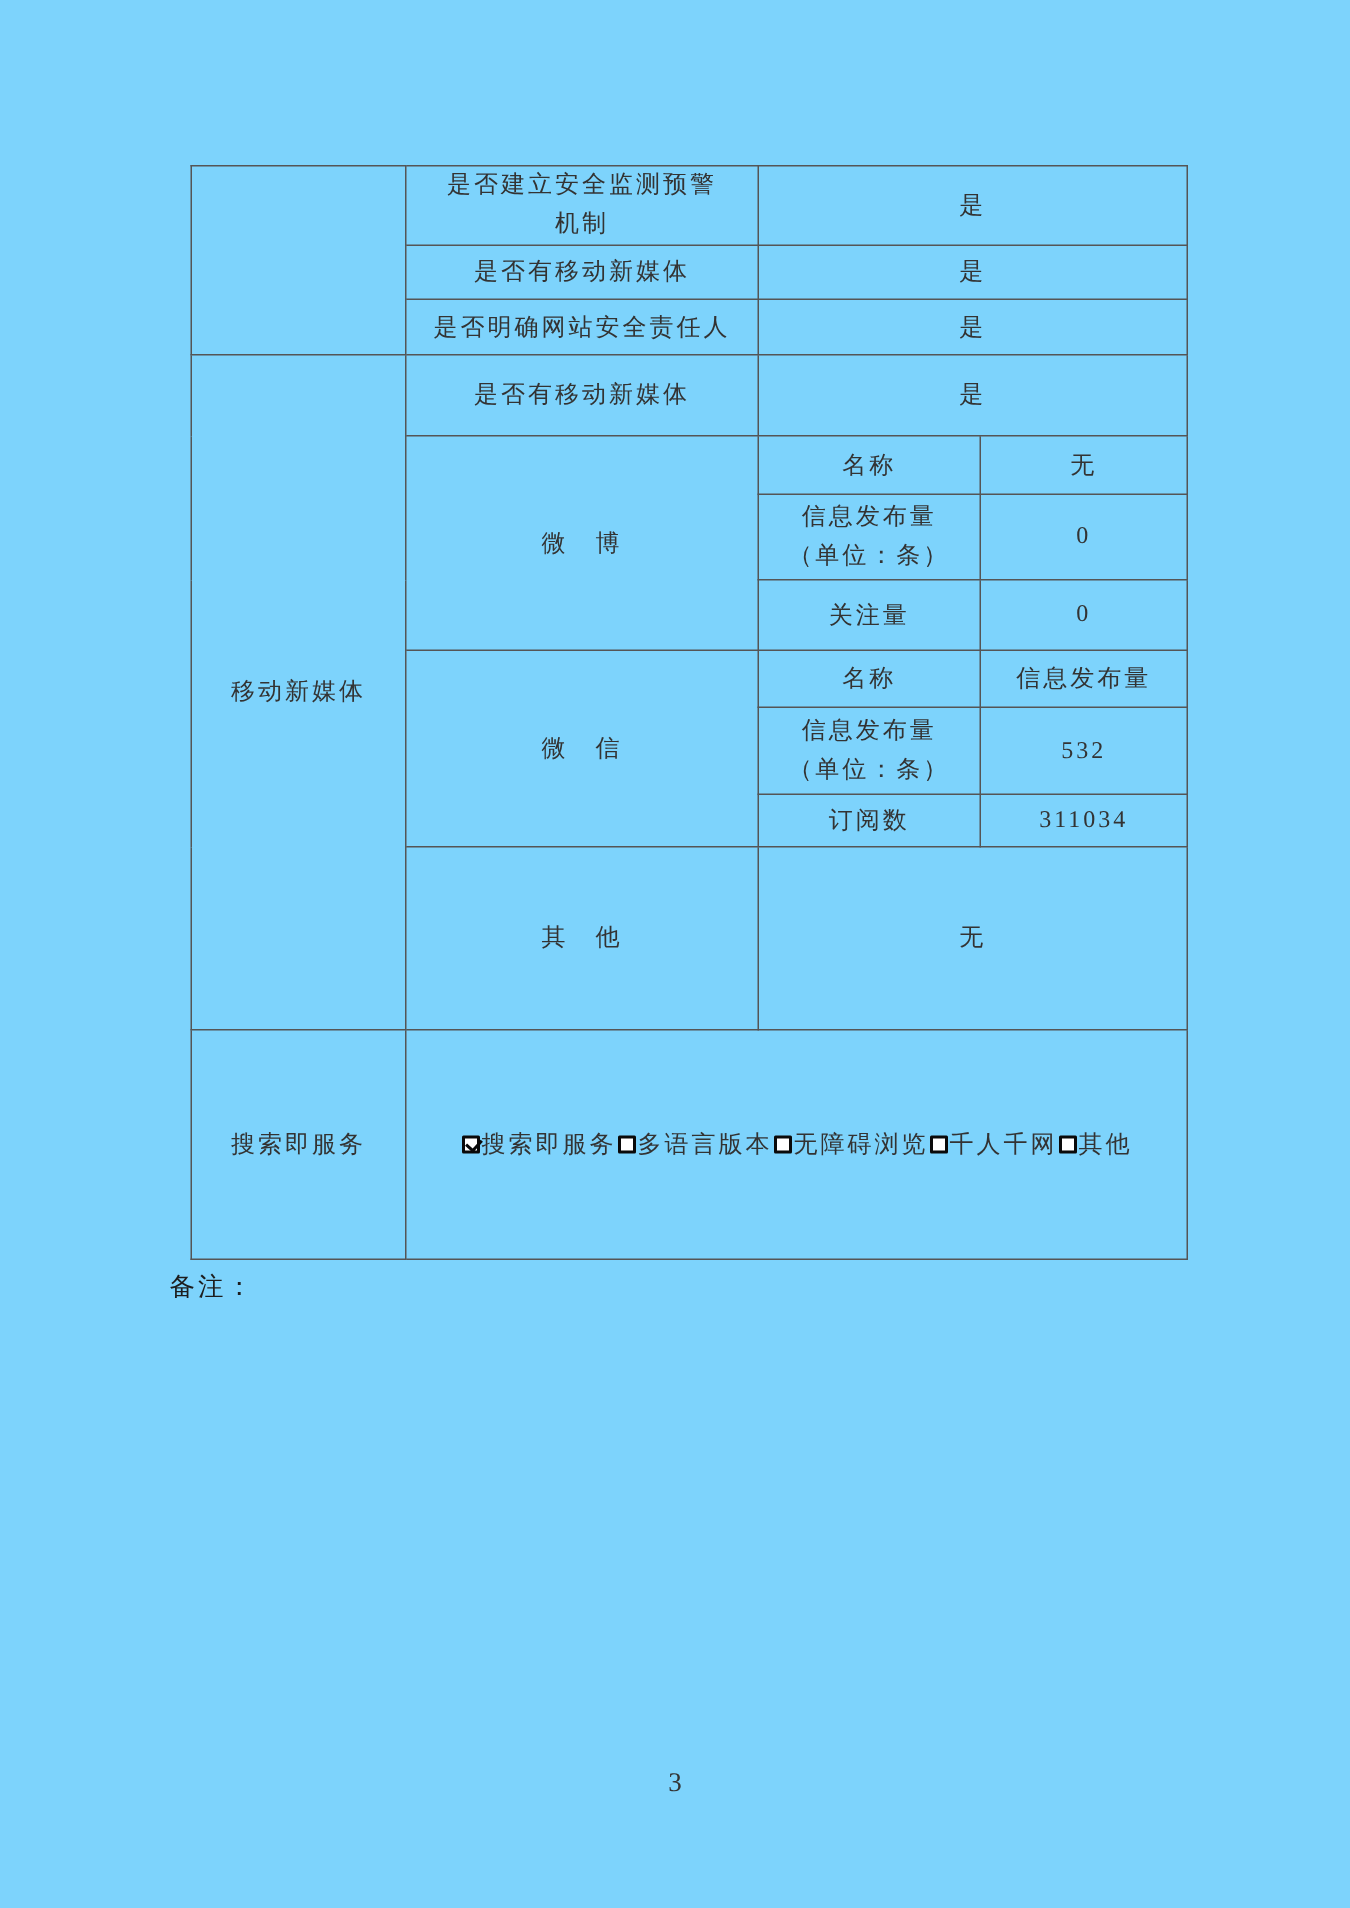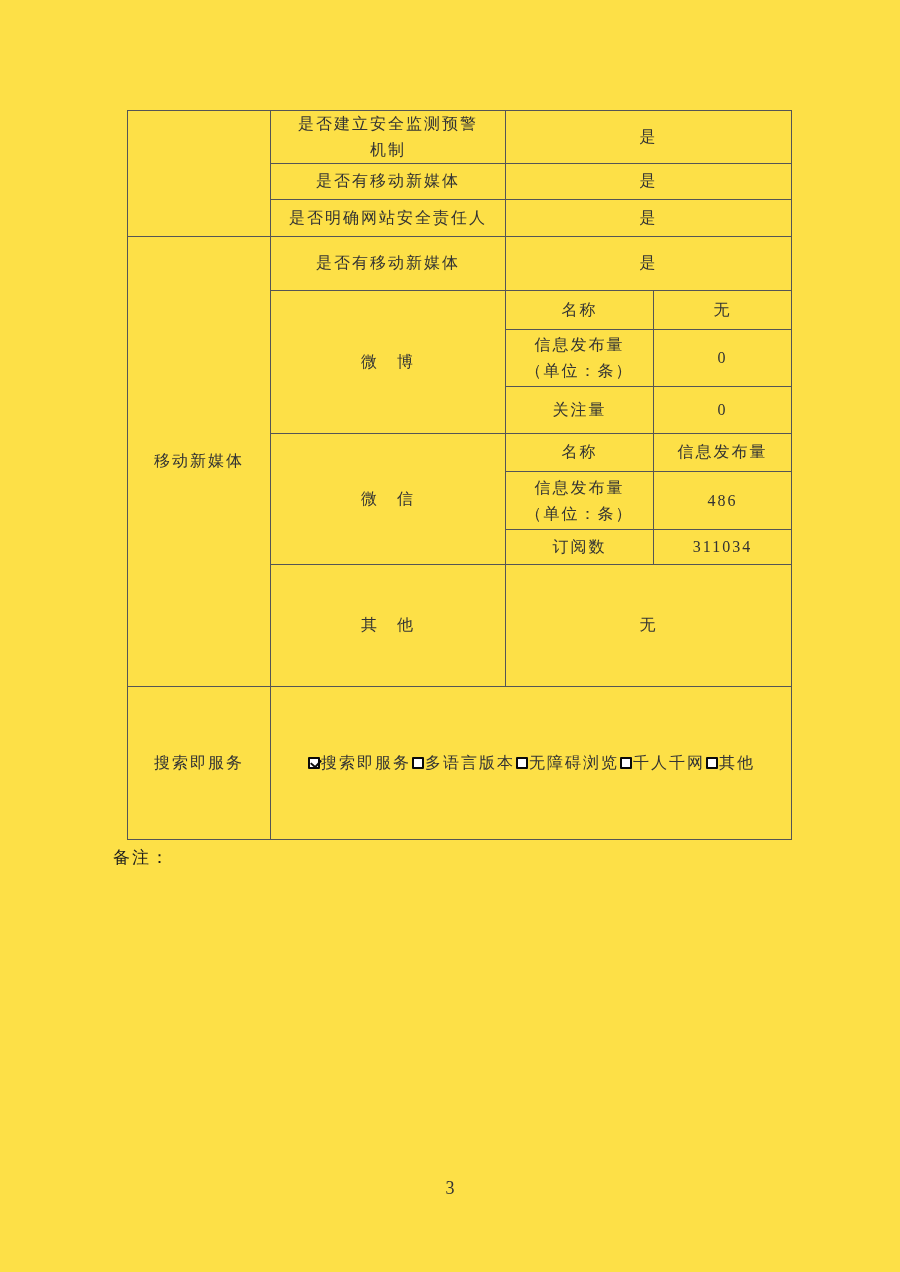--- a/index.html
+++ b/index.html
@@ -1,20 +1,20 @@
 <!DOCTYPE html>
 <html><head>
 <meta charset="utf-8">
 <style>
   * { margin:0; padding:0; box-sizing:border-box; }
   html,body { background:#ffffff; }
   .page {
     position:relative;
     width:900px; height:1272px;
-    background:#fde047;
+    background:#7dd3fc;
     font-family:"Liberation Serif","DejaVu Serif",serif;
     color:#333333;
     overflow:hidden;
   }
   table.report {
     position:absolute; left:127px; top:110px;
     width:664px; height:705px;
     border-collapse:collapse; table-layout:fixed;
   }
   table.report td {
@@ -106,21 +106,21 @@
       <tr style="height:38px">
         <td rowspan="3">微　信</td>
         <td>名称</td>
         <td>信息发布量</td>
       </tr>
       <tr style="height:58px">
         <td class="two-line">
           <div>信息发布量</div>
           <div>（单位：条）</div>
         </td>
-        <td class="num">486</td>
+        <td class="num">532</td>
       </tr>
       <tr style="height:35px">
         <td>订阅数</td>
         <td class="num">311034</td>
       </tr>
       <tr style="height:122px">
         <td>其　他</td>
         <td colspan="2">无</td>
       </tr>
       <tr style="height:153px">

